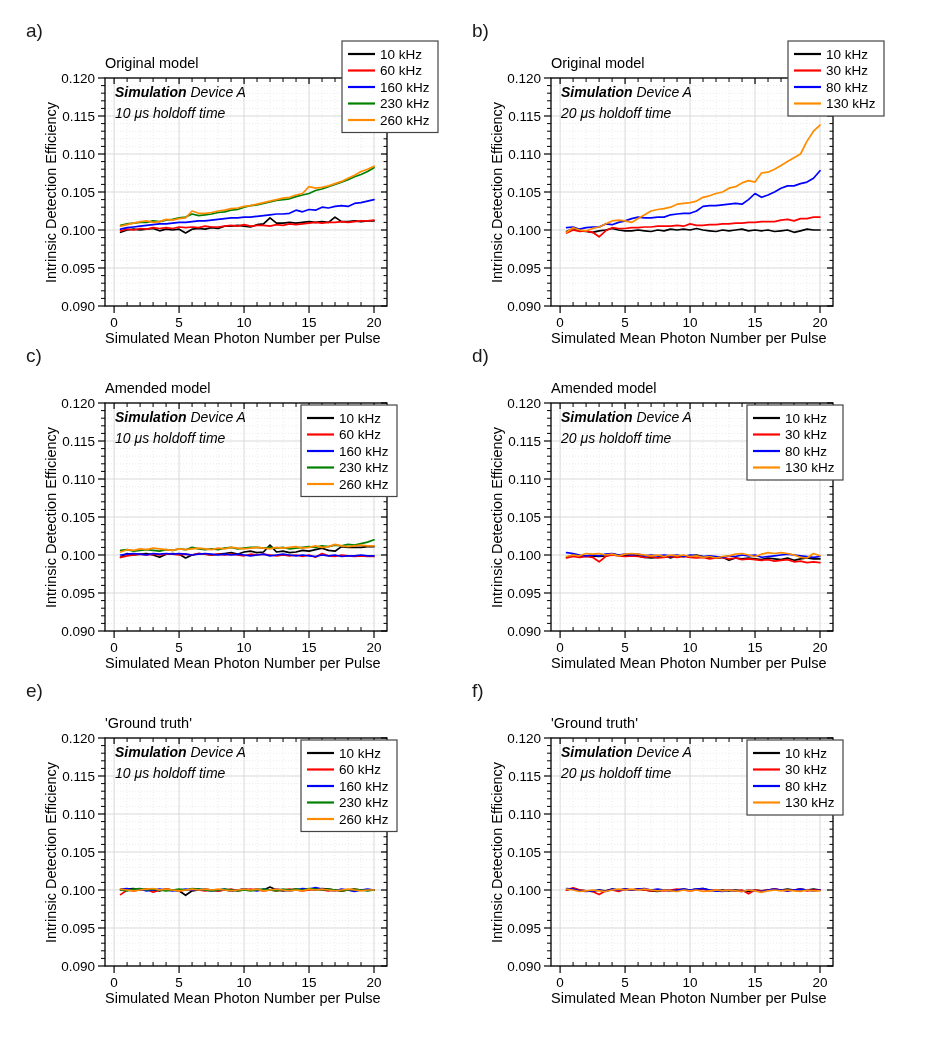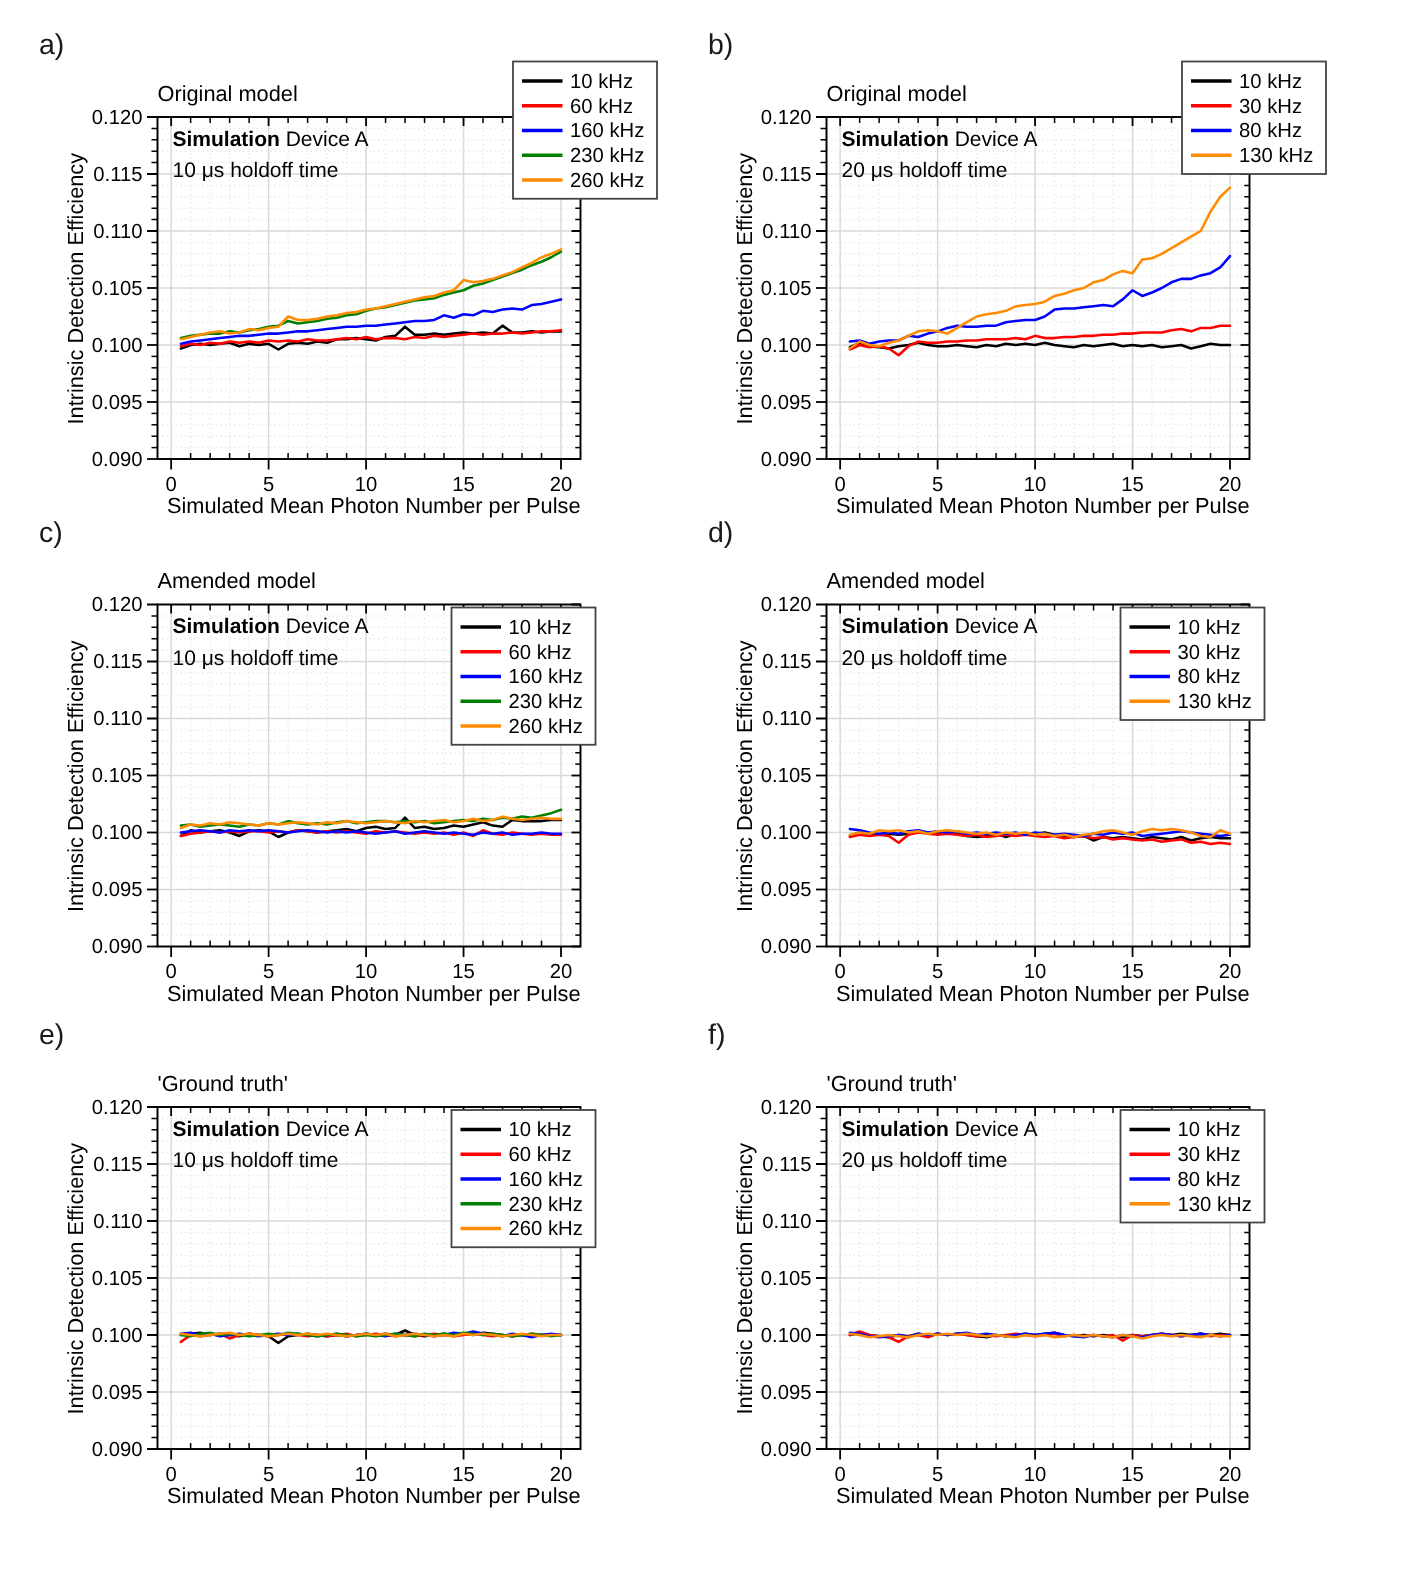--- a/index.html
+++ b/index.html
@@ -3,28 +3,28 @@
 <meta charset="utf-8">
 <style>
   html,body{margin:0;padding:0;}
   body{
     width:936px;height:1053px;background:#ffffff;position:relative;
     font-family:"Liberation Sans",sans-serif;color:#000;
   }
   .panel{position:absolute;width:452px;height:335px;}
   .panel-letter{position:absolute;left:8px;top:0;font-size:19px;color:#1a1a1a;}
   .chart-title{position:absolute;left:87px;width:282px;top:35px;font-size:14.5px;}
-  .x-label{position:absolute;left:87px;width:282px;top:310px;text-align:right;font-size:14.5px;}
+  .x-label{position:absolute;left:87px;width:282px;top:310px;text-align:left;font-size:14.5px;}
   .y-label{
     position:absolute;left:22px;top:58px;height:228px;width:22px;
     display:flex;align-items:center;justify-content:center;
     font-size:14.5px;writing-mode:vertical-rl;transform:rotate(180deg);white-space:nowrap;
   }
   .annot{position:absolute;left:97px;top:62px;font-size:14px;line-height:21px;}
-  .annot .ann-line{display:block;}
+  .annot .ann-line{display:block;font-style:italic;}
   svg.plot{position:absolute;left:0;top:0;}
   svg text{font-family:"Liberation Sans",sans-serif;}
 </style>
 </head>
 <body>
 
 <div class="panel" style="left:18px;top:20px;">
   <svg class="plot" width="452" height="335">
       <g>
         <line x1="109.09216589861751" y1="58" x2="109.09216589861751" y2="286" stroke="#ebebeb" stroke-width="1" stroke-dasharray="1 2"></line>

